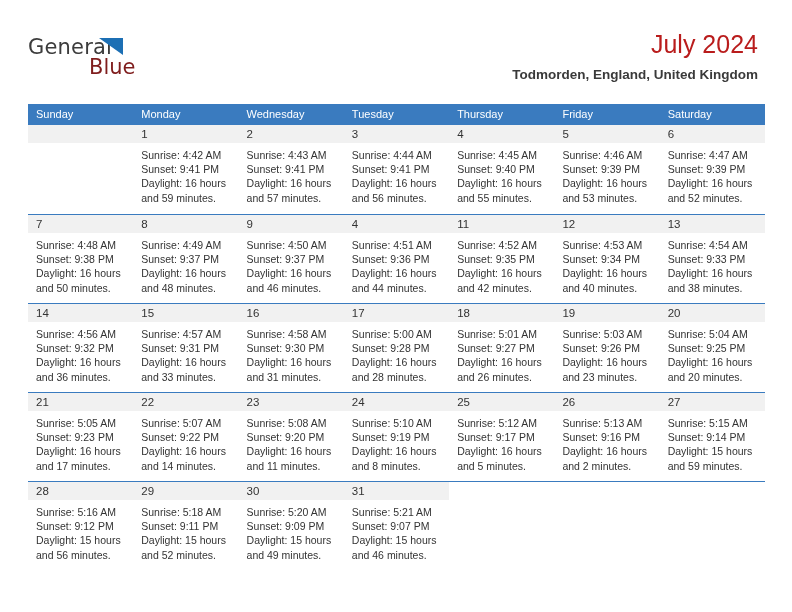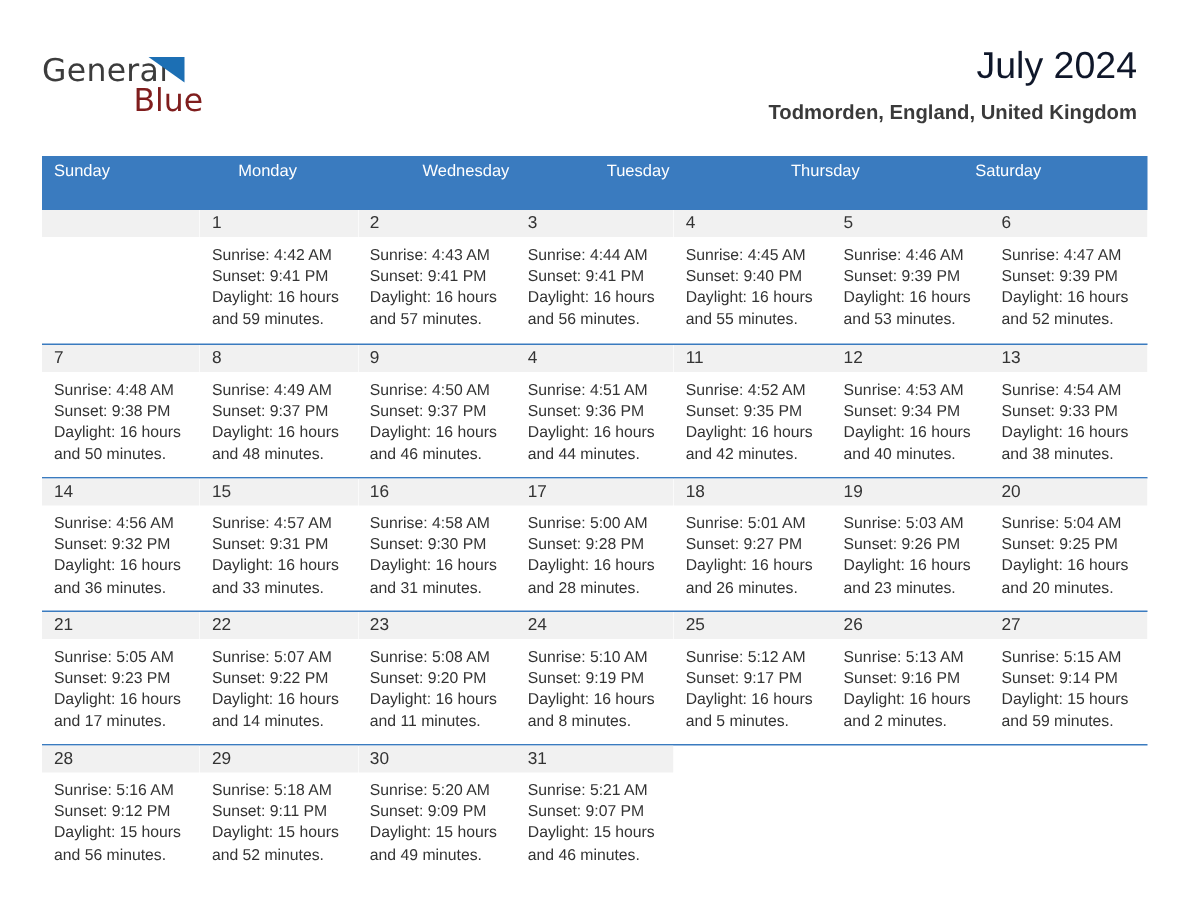--- a/index.html
+++ b/index.html
@@ -67,21 +67,21 @@
     line-height: 22px;
   }
   .title-block {
     position: absolute;
     right: 0;
     top: 0;
     text-align: right;
   }
   .cal-title {
     font-size: 25px;
-    color: #0f172a;
+    color: #b91c1c;
     line-height: 32px;
     font-weight: 400;
     white-space: nowrap;
   }
   .cal-subtitle {
     margin-top: 7px;
     font-size: 13.5px;
     color: #3a3a3a;
     line-height: 16px;
     font-weight: 700;
@@ -91,21 +91,21 @@
   
   .calendar {
     position: absolute;
     left: 28px;
     top: 104px;
     width: 737px;
   }
   .dow-row {
     display: flex;
     background: #3a7bbf;
-    height: 36px;
+    height: 21px;
   }
   .dow-cell {
     flex: 1 1 0;
     color: #ffffff;
     font-size: 11px;
     line-height: 21px;
     padding-left: 8px;
     box-sizing: border-box;
     white-space: nowrap;
     overflow: hidden;
@@ -170,20 +170,21 @@
 
   </div>
 
   <div class="calendar">
     <div class="dow-row" id="dow-row">
         <div class="dow-cell">Sunday</div>
         <div class="dow-cell">Monday</div>
         <div class="dow-cell">Wednesday</div>
         <div class="dow-cell">Tuesday</div>
         <div class="dow-cell">Thursday</div>
+        <div class="dow-cell">Friday</div>
         <div class="dow-cell">Saturday</div>
       </div>
     <div id="weeks-container">
         <div class="week first">
           <div class="day-cell blank">
             <div class="day-num-band"></div>
           </div>
           <div class="day-cell">
             <div class="day-num-band">1</div>
             <div class="day-body">

